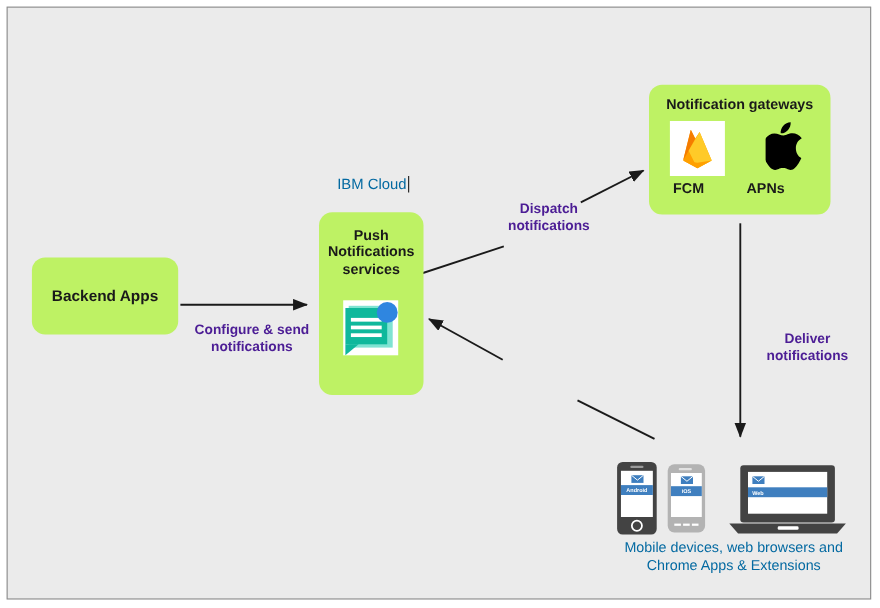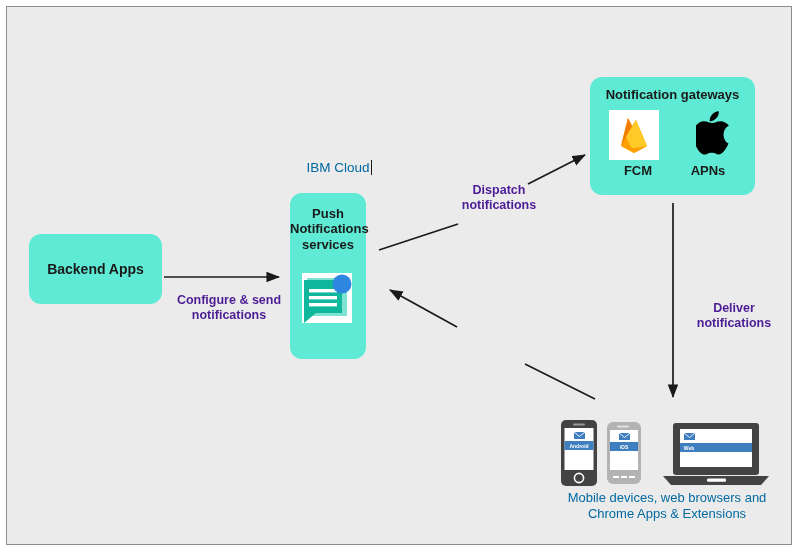--- a/index.html
+++ b/index.html
@@ -21,21 +21,21 @@
     width: 786px;
     height: 539px;
     background: #ebebeb;
     border: 1px solid #8c8c8c;
     box-sizing: border-box;
   }
 
   
   .bluebox {
     position: absolute;
-    background: #5eead4;
+    background: #bef264;
     border-radius: 12px;
     box-sizing: border-box;
   }
 
   .box-label {
     color: #1a1a1a;
     text-align: center;
     line-height: 1.18;
   }
 
@@ -48,21 +48,21 @@
     display: flex;
     align-items: center;
     justify-content: center;
   }
   #backend-apps .box-label { font-size: 14px; font-weight: bold; }
 
   
   #push-service {
     left: 283px;
     top: 186px;
-    width: 76px;
+    width: 95px;
     height: 166px;
   }
   #push-title {
     position: absolute;
     left: 0; right: 0;
     top: 13px;
     font-size: 13px;
     font-weight: bold;
   }
   #push-icon-wrap {
@@ -95,21 +95,21 @@
     height: 50px;
     display: flex;
     justify-content: space-around;
     align-items: center;
   }
   #gw-names {
     position: absolute;
     left: 1px; right: 0;
     top: 86px;
     display: flex;
-    justify-content: center;
+    justify-content: flex-start;
   }
   #gw-names span { font-size: 13px; font-weight: bold; color: #1a1a1a; width: 70px; text-align: center; }
 
   .fcm-tile {
     width: 50px;
     height: 50px;
     background: #ffffff;
     display: flex;
     align-items: center;
     justify-content: center;

